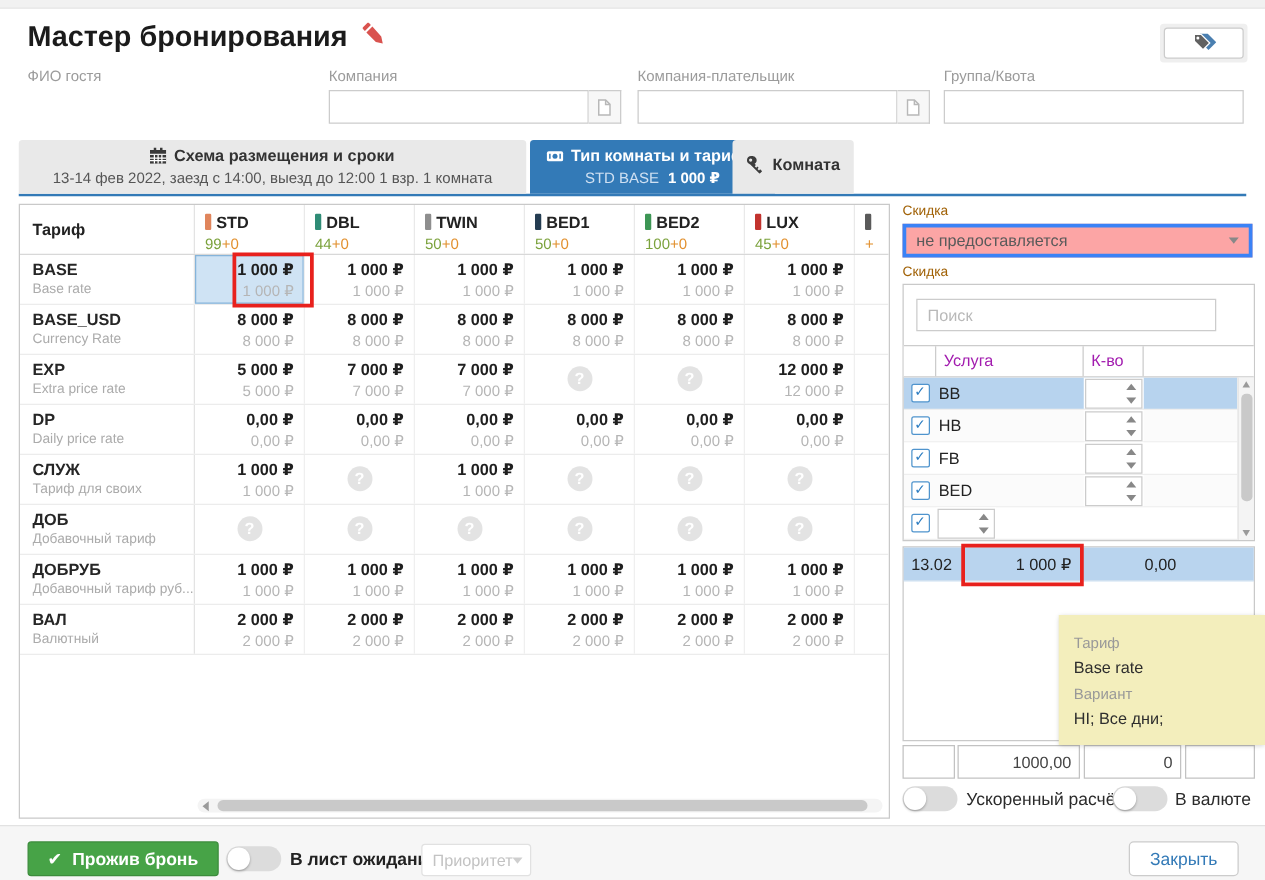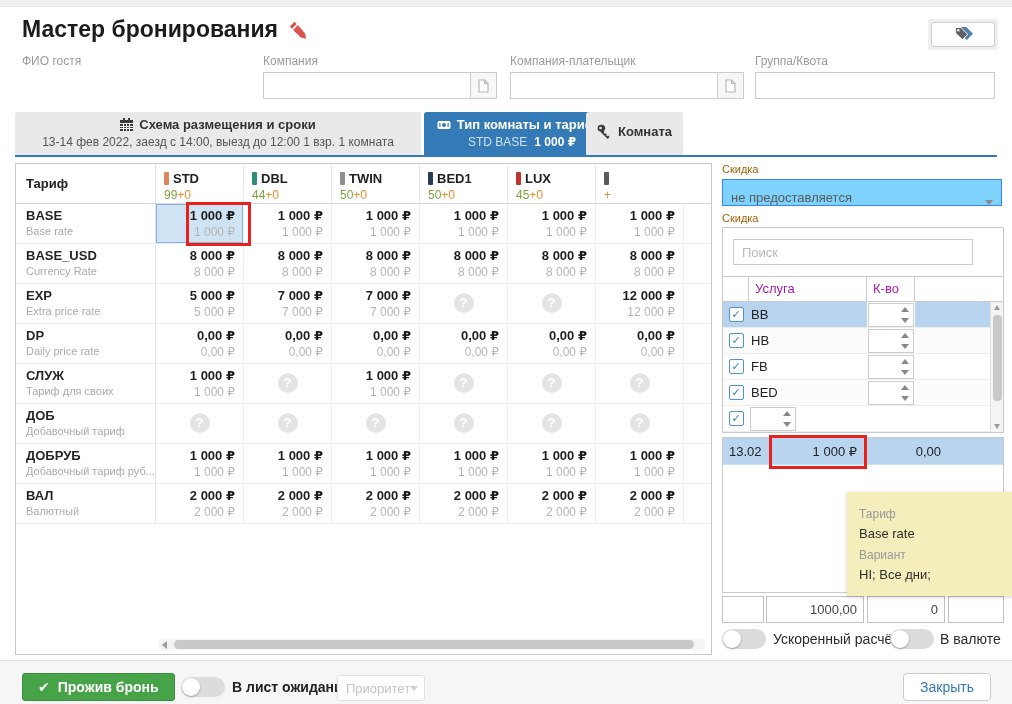--- a/index.html
+++ b/index.html
@@ -1,20 +1,20 @@
 <!DOCTYPE html>
 <html><head>
 <meta charset="utf-8">
 <style>
 *{box-sizing:border-box;margin:0;padding:0}
 html,body{width:1012px;height:704px}
 body{position:relative;overflow:hidden;background:#fff;font-family:"Liberation Sans","DejaVu Sans",sans-serif;color:#333}
 
 #top-strip{position:absolute;left:0;top:0;width:1012px;height:7px;background:#f1f1f1;border-bottom:1px solid #e6e6e6}
-#title-row{position:absolute;left:22px;top:16px;display:flex;align-items:center;gap:10px}
+#title-row{position:absolute;left:22px;top:16px;display:flex;gap:10px}
 #page-title{font-size:23px;font-weight:700;color:#1b1b1b}
 #tag-wrap{position:absolute;left:928px;top:19px;width:70px;height:31px;background:#efefef;border-radius:3px;padding:3px}
 #tag-btn{width:100%;height:100%;background:#fff;border:1px solid #ccc;border-radius:3px;display:flex;align-items:center;justify-content:center;cursor:pointer}
 
 .fgroup{position:absolute;top:54px}
 .flabel{font-size:12px;color:#9b9b9b;height:18px}
 .frow{display:flex}
 .finput{height:27px;border:1px solid #ccc;font-size:13px;padding:0 8px;color:#333;outline:none;background:#fff;flex:1;min-width:0;font-family:inherit}
 .fbtn{width:26px;height:27px;border:1px solid #ccc;border-left:none;background:#f7f7f7;display:flex;align-items:center;justify-content:center;cursor:pointer;flex:none}
 #fg1{left:22px;width:234px}#fg1 .finput{background:#fcf7dd}
@@ -53,21 +53,21 @@
 .p1{font-size:13px;font-weight:700;color:#1f1f1f;white-space:nowrap}
 .p2{font-size:12px;color:#b5b5b5;margin-top:2px;white-space:nowrap}
 .qmark{display:inline-block;width:20px;height:20px;border-radius:50%;background:#e3e3e3;color:#fff;font-weight:700;font-size:13px;line-height:20px;text-align:center;margin-top:5px}
 .rcell.sel{background:#cfe3f4;box-shadow:inset 0 0 0 1px #85b4da}
 .redframe{position:absolute;left:30px;top:-2px;right:-8px;bottom:-3px;border:3px solid #e8211d;z-index:6;pointer-events:none}
 #hscroll{position:absolute;left:142px;right:5px;bottom:4px;height:11px;background:#f4f4f4;border-radius:6px}
 #hleft{position:absolute;left:4px;top:2px;width:0;height:0;border-top:4px solid transparent;border-bottom:4px solid transparent;border-right:5px solid #9a9a9a}
 #hthumb{position:absolute;left:16px;right:12px;top:1px;height:9px;background:#c9c9c9;border-radius:5px;cursor:pointer}
 
 .plabel{position:absolute;font-size:11px;color:#a16207}
-#discount-select{position:absolute;left:722px;top:179px;width:280px;height:27px;border:1px solid #3b82f6;display:flex;align-items:flex-end;padding:0 8px;font-size:13px;color:#5a5a5a;background:#7dd3fc;cursor:pointer}
+#discount-select{position:absolute;left:722px;top:179px;width:280px;height:27px;border:3px solid #3b82f6;display:flex;align-items:center;padding:0 8px;font-size:13px;color:#5a5a5a;background:#fca5a5;cursor:pointer}
 .caret{width:0;height:0;border-left:4px solid transparent;border-right:4px solid transparent;border-top:5px solid #888;margin-left:auto}
 #pkg-panel{position:absolute;left:722px;top:227px;width:282px;height:206px;border:1px solid #c9c9c9;background:#fff}
 #pkg-search{position:absolute;left:10px;top:11px;width:240px;height:26px;border:1px solid #ccc;padding:0 8px;font-size:13px;color:#444;outline:none;font-family:inherit}
 #pkg-search::placeholder{color:#b9b9b9}
 #pkg-head{position:absolute;left:0;top:48px;width:100%;height:26px;border-top:1px solid #ccc;border-bottom:1px solid #ccc;display:flex;font-size:13px;color:#a21caf;background:#fff}
 .ph1{width:26px;border-right:1px solid #ccc}
 .ph2{width:118px;border-right:1px solid #ccc;padding:4px 0 0 6px}
 .ph3{width:48px;border-right:1px solid #ccc;padding:4px 0 0 6px}
 .ph4{flex:1}
 #services-list{position:absolute;left:0;top:74px;right:13px;bottom:0;overflow:hidden}
@@ -242,20 +242,24 @@
       </div>
       <div class="rcolh">
         <div class="l1"><span class="cbar" style="background: rgb(142, 142, 142);"></span><span class="ccode">TWIN</span></div>
         <div class="l2"><span class="cntm">50</span><span class="cntx">+0</span></div>
       </div>
       <div class="rcolh">
         <div class="l1"><span class="cbar" style="background: rgb(37, 61, 82);"></span><span class="ccode">BED1</span></div>
         <div class="l2"><span class="cntm">50</span><span class="cntx">+0</span></div>
       </div>
       <div class="rcolh">
+        <div class="l1"><span class="cbar" style="background: rgb(61, 150, 85);"></span><span class="ccode">BED2</span></div>
+        <div class="l2"><span class="cntm">100</span><span class="cntx">+0</span></div>
+      </div>
+      <div class="rcolh">
         <div class="l1"><span class="cbar" style="background: rgb(194, 51, 46);"></span><span class="ccode">LUX</span></div>
         <div class="l2"><span class="cntm">45</span><span class="cntx">+0</span></div>
       </div>
       <div class="rcolh last">
         <div class="l1"><span class="cbar" style="background: rgb(90, 90, 90);"></span><span class="ccode"></span></div>
         <div class="l2"><span class="cntm"></span><span class="cntx">+</span></div>
       </div>
     </div>
   <div id="rate-body">
       <div class="rrow">

